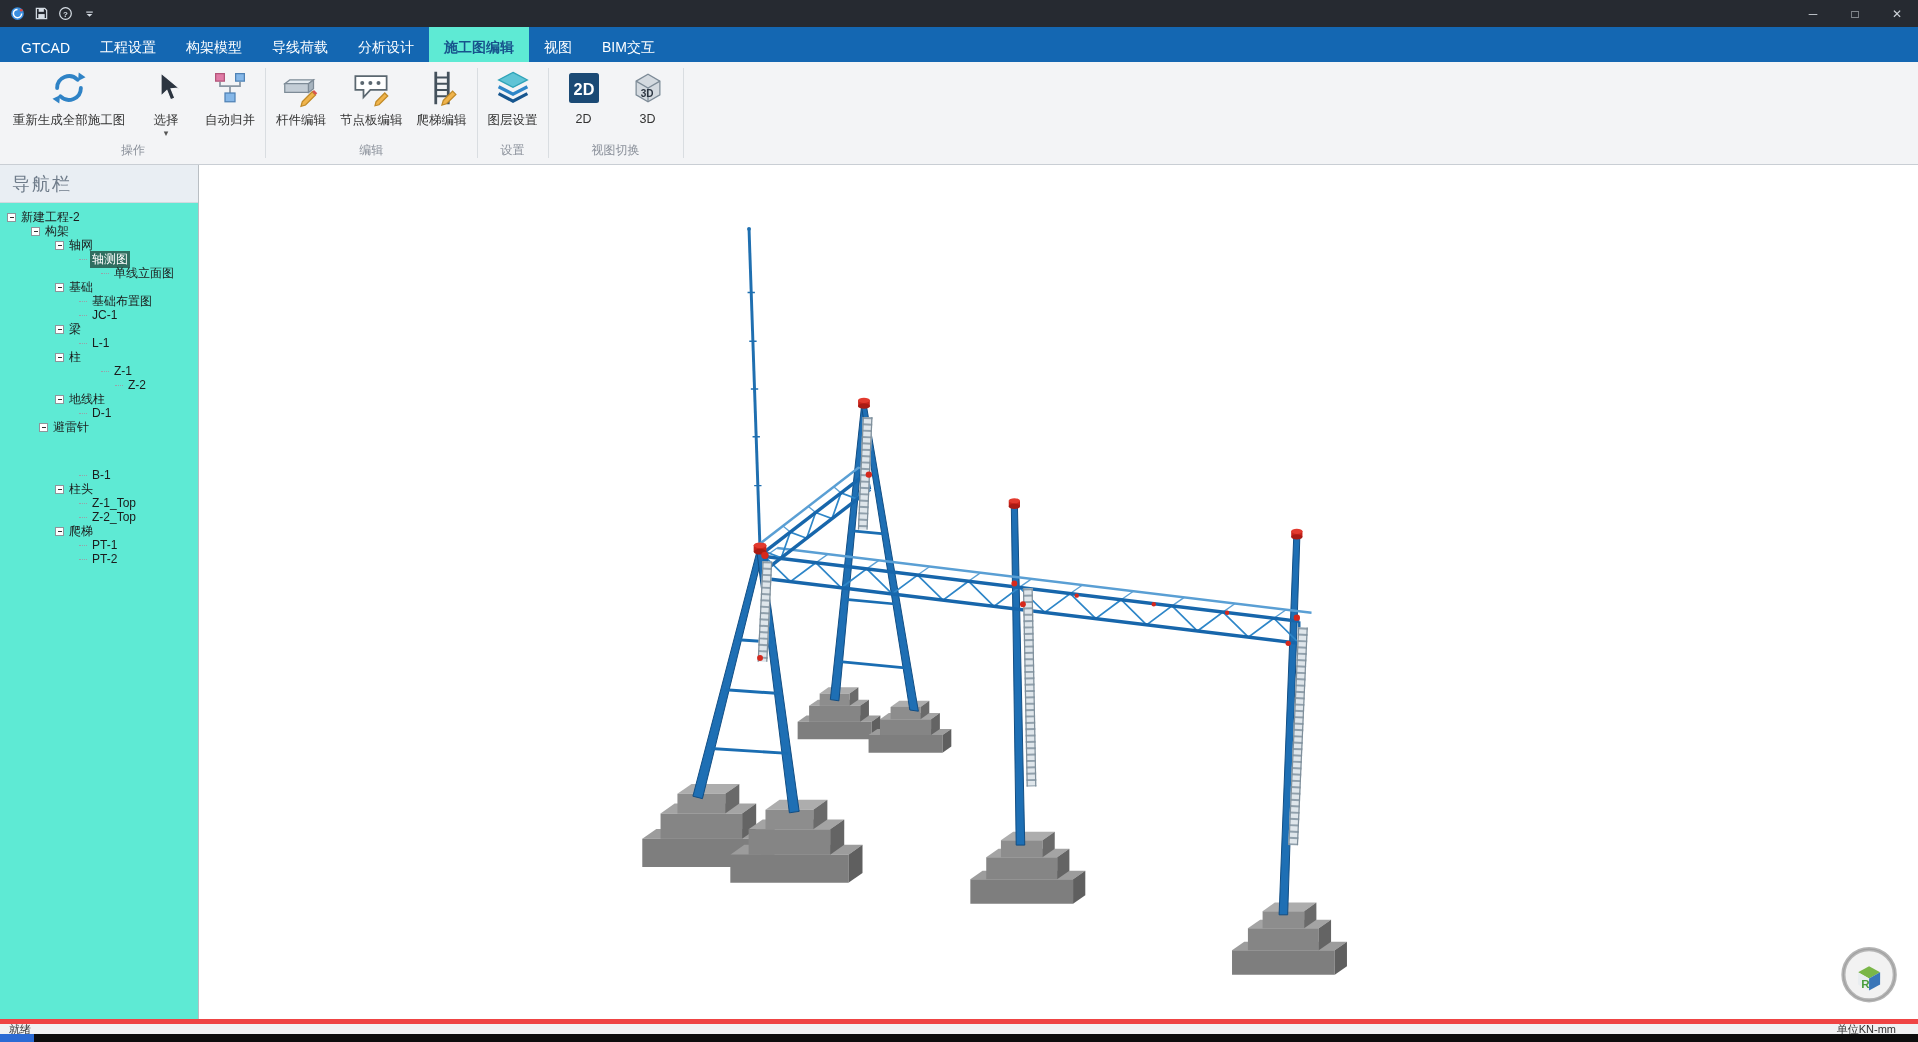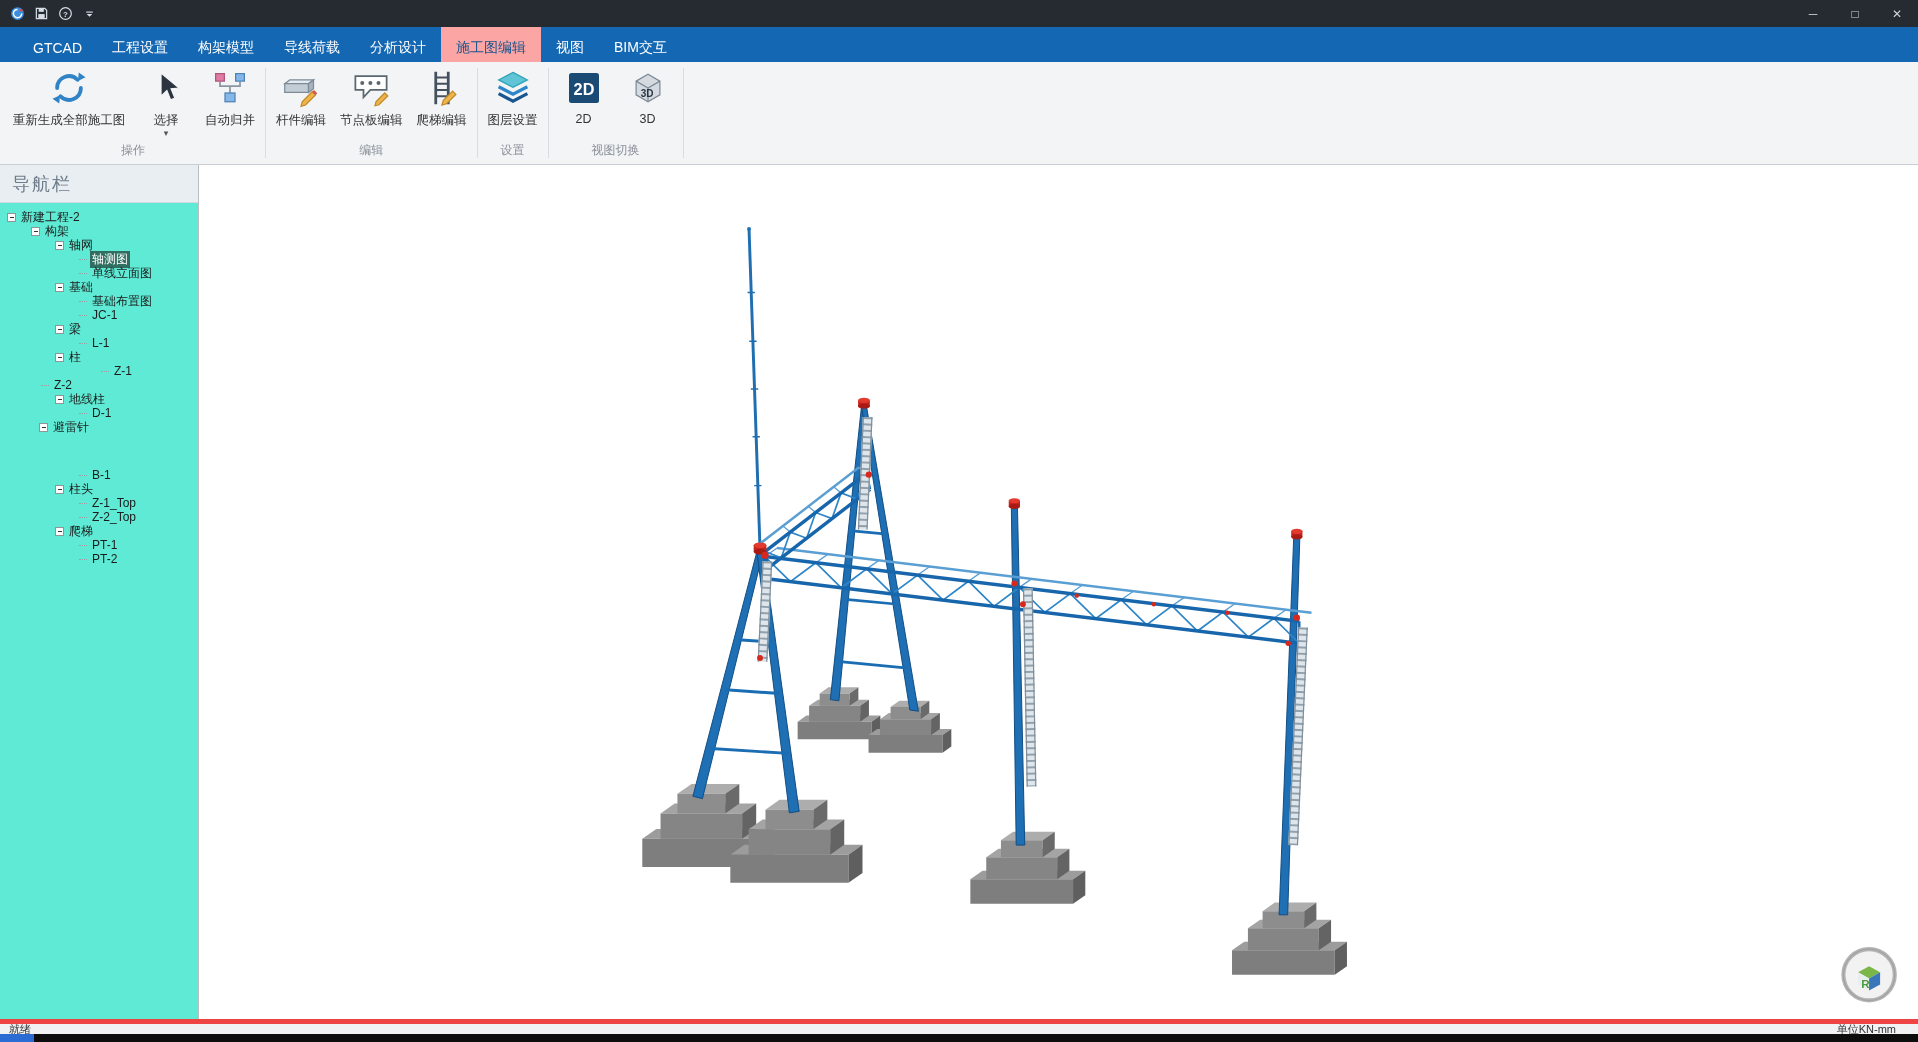--- a/index.html
+++ b/index.html
@@ -9,23 +9,23 @@
 
 .titlebar{position:absolute;left:0;top:0;right:0;height:27px;background:#262a31;display:flex;align-items:center;color:#dfe3e8}
 .qa{display:flex;align-items:center;gap:7px;padding-left:9px;z-index:2}
 .qicon{width:17px;height:17px;display:flex;align-items:center;justify-content:center}
 .qicon svg{width:15px;height:15px}
 .title{position:absolute;left:0;right:0;text-align:center;font-size:13px;color:#e9ebee;pointer-events:none}
 .wctrls{margin-left:auto;display:flex;height:100%;z-index:2}
 .wbtn{width:42px;height:100%;display:flex;align-items:center;justify-content:center;font-size:12px;color:#cfd4da}
 
 
-.tabs{position:absolute;top:27px;left:0;right:0;height:41px;background:#1467b2;display:flex;align-items:stretch;padding-left:18px}
+.tabs{position:absolute;top:27px;left:0;right:0;height:41px;background:#1467b2;display:flex;align-items:stretch;padding-left:6px}
 .tab{display:flex;align-items:center;padding:0 15px;font-size:14px;color:#fff;cursor:default}
-.tab.active{background:#fca5a5;color:#17538c;font-weight:normal}
+.tab.active{background:#5eead4;color:#17538c;font-weight:bold}
 
 
 .ribbon{position:absolute;top:62px;left:0;right:0;height:103px;background:#f3f4f6;border-bottom:1px solid #c9ced4;display:flex;align-items:stretch;padding-left:4px}
 .rgroup{display:flex;flex-direction:column;padding-top:1px}
 .rrow{display:flex;align-items:flex-start;flex:1}
 .rbtn{display:flex;flex-direction:column;align-items:center;padding:5px 7px 0;min-width:64px;border-radius:2px}
 .rbtn.wide{min-width:130px}
 .ricon{width:40px;height:40px}
 .ricon svg{width:100%;height:100%}
 .rlbl{margin-top:4px;font-size:12.5px;color:#333;white-space:nowrap}
@@ -230,21 +230,21 @@
           <span class="tlabel">构架</span>
         </div>
         <div class="trow" style="padding-left: 55px;">
           <span class="exp"></span>
           <span class="tlabel">轴网</span>
         </div>
         <div class="trow" style="padding-left: 79px;">
           <span class="stub"></span>
           <span class="tlabel sel">轴测图</span>
         </div>
-        <div class="trow" style="padding-left: 79px;">
+        <div class="trow" style="padding-left: 101px;">
           <span class="stub"></span>
           <span class="tlabel">单线立面图</span>
         </div>
         <div class="trow" style="padding-left: 55px;">
           <span class="exp"></span>
           <span class="tlabel">基础</span>
         </div>
         <div class="trow" style="padding-left: 79px;">
           <span class="stub"></span>
           <span class="tlabel">基础布置图</span>
@@ -262,21 +262,21 @@
           <span class="tlabel">L-1</span>
         </div>
         <div class="trow" style="padding-left: 55px;">
           <span class="exp"></span>
           <span class="tlabel">柱</span>
         </div>
         <div class="trow" style="padding-left: 101px;">
           <span class="stub"></span>
           <span class="tlabel">Z-1</span>
         </div>
-        <div class="trow" style="padding-left: 41px;">
+        <div class="trow" style="padding-left: 115px;">
           <span class="stub"></span>
           <span class="tlabel">Z-2</span>
         </div>
         <div class="trow" style="padding-left: 55px;">
           <span class="exp"></span>
           <span class="tlabel">地线柱</span>
         </div>
         <div class="trow" style="padding-left: 79px;">
           <span class="stub"></span>
           <span class="tlabel">D-1</span>

